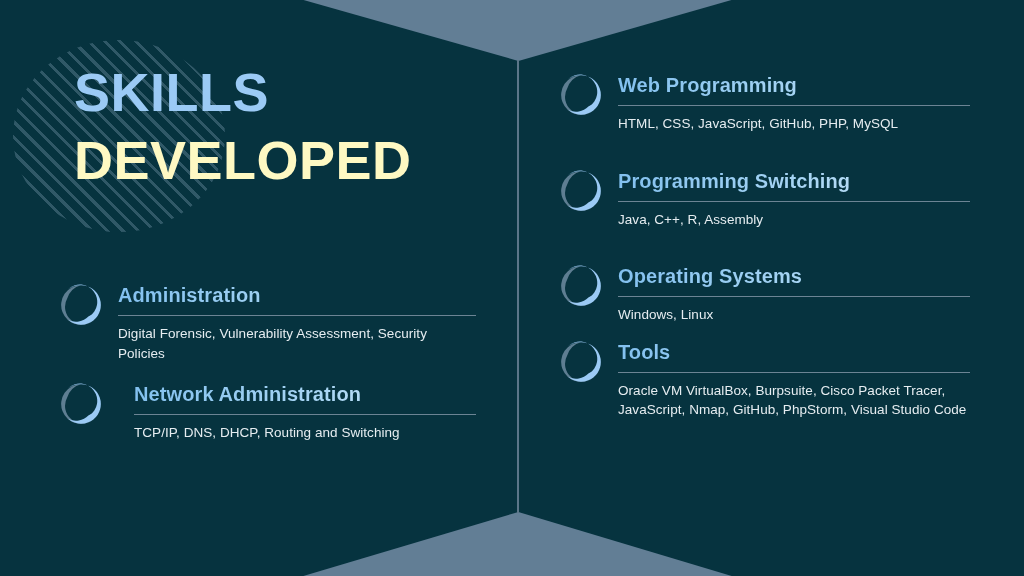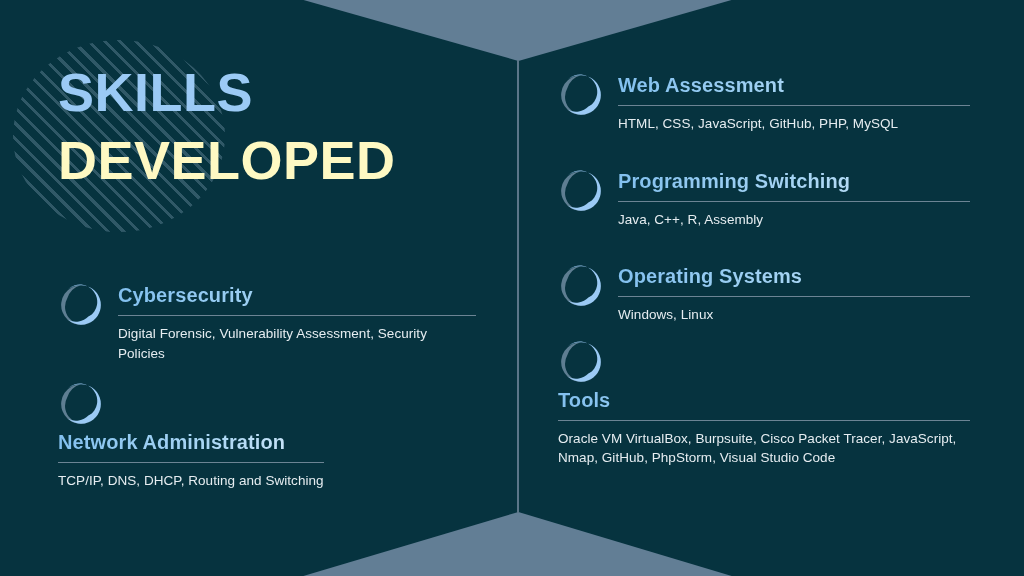--- a/index.html
+++ b/index.html
@@ -60,21 +60,21 @@
     top: 60px;
     width: 2px;
     height: 453px;
     background: #5b7689;
     pointer-events: none;
   }
 
   
   .title-block {
     position: absolute;
-    left: 58px;
+    left: 74px;
     top: 58px;
     width: 420px;
   }
   .title-line {
     font-size: 54px;
     line-height: 68px;
     font-weight: 700;
     letter-spacing: 0.5px;
     margin: 0;
   }
@@ -86,21 +86,21 @@
     position: absolute;
   }
   .col-left  { left: 58px;  top: 280px; width: 418px; }
   .col-right { left: 558px; top: 70px;  width: 412px; }
 
   .skill {
     display: flex;
     align-items: flex-start;
     margin-bottom: 16px;
   }
-  .skill:last-child { margin-bottom: 0; flex-direction: column; }
+  .skill:last-child { margin-bottom: 0; }
 
   .skill-icon {
     flex: 0 0 auto;
     width: 46px;
     height: 46px;
     margin-right: 14px;
     margin-top: 2px;
   }
   .skill-icon svg { display: block; width: 46px; height: 46px; }
 
@@ -152,27 +152,27 @@
 
     <div class="skill">
       <span class="skill-icon">
         <svg viewBox="0 0 46 46" xmlns="http://www.w3.org/2000/svg">
           <path d="M23 3.2a19.8 19.8 0 1 0 13.2 34.5 17.4 17.4 0 0 1-26.9-21.4A19.7 19.7 0 0 1 23 3.2Z" fill="#5e7e92"></path>
           <path d="M23 3.2a19.8 19.8 0 0 1 12.6 35.1c-1.6 1.3-3.9 1.3-5.2.2-1.3-1.1-.7-2.6.8-3.9a17.4 17.4 0 1 0-21-27.6A19.7 19.7 0 0 1 23 3.2Z" fill="#9bcaf5"></path>
           <path d="M35.6 38.3a19.8 19.8 0 0 1-25.5-.5 17.4 17.4 0 0 0 20.3-3.3c1.5-1.3 3.2-1.5 4.5-.4 1.3 1.1 1.2 3-.3 4.2Z" fill="#9bcaf5"></path>
         </svg>
       </span>
       <div class="skill-body">
-        <div class="skill-title">Cybersecurity</div>
+        <div class="skill-title">Administration</div>
         <div class="skill-rule"></div>
         <div class="skill-desc">Digital Forensic, Vulnerability Assessment, Security Policies</div>
       </div>
     </div>
 
-    <div class="skill" style="margin-top:10px;">
+    <div class="skill" style="margin-top:10px;gap:16px;">
       <span class="skill-icon">
         <svg viewBox="0 0 46 46" xmlns="http://www.w3.org/2000/svg">
           <path d="M23 3.2a19.8 19.8 0 1 0 13.2 34.5 17.4 17.4 0 0 1-26.9-21.4A19.7 19.7 0 0 1 23 3.2Z" fill="#5e7e92"></path>
           <path d="M23 3.2a19.8 19.8 0 0 1 12.6 35.1c-1.6 1.3-3.9 1.3-5.2.2-1.3-1.1-.7-2.6.8-3.9a17.4 17.4 0 1 0-21-27.6A19.7 19.7 0 0 1 23 3.2Z" fill="#9bcaf5"></path>
           <path d="M35.6 38.3a19.8 19.8 0 0 1-25.5-.5 17.4 17.4 0 0 0 20.3-3.3c1.5-1.3 3.2-1.5 4.5-.4 1.3 1.1 1.2 3-.3 4.2Z" fill="#9bcaf5"></path>
         </svg>
       </span>
       <div class="skill-body">
         <div class="skill-title">Network Administration</div>
         <div class="skill-rule"></div>
@@ -186,21 +186,21 @@
 
     <div class="skill" style="margin-bottom:32px;">
       <span class="skill-icon">
         <svg viewBox="0 0 46 46" xmlns="http://www.w3.org/2000/svg">
           <path d="M23 3.2a19.8 19.8 0 1 0 13.2 34.5 17.4 17.4 0 0 1-26.9-21.4A19.7 19.7 0 0 1 23 3.2Z" fill="#5e7e92"></path>
           <path d="M23 3.2a19.8 19.8 0 0 1 12.6 35.1c-1.6 1.3-3.9 1.3-5.2.2-1.3-1.1-.7-2.6.8-3.9a17.4 17.4 0 1 0-21-27.6A19.7 19.7 0 0 1 23 3.2Z" fill="#9bcaf5"></path>
           <path d="M35.6 38.3a19.8 19.8 0 0 1-25.5-.5 17.4 17.4 0 0 0 20.3-3.3c1.5-1.3 3.2-1.5 4.5-.4 1.3 1.1 1.2 3-.3 4.2Z" fill="#9bcaf5"></path>
         </svg>
       </span>
       <div class="skill-body">
-        <div class="skill-title">Web Assessment</div>
+        <div class="skill-title">Web Programming</div>
         <div class="skill-rule"></div>
         <div class="skill-desc">HTML, CSS, JavaScript, GitHub, PHP, MySQL</div>
       </div>
     </div>
 
     <div class="skill" style="margin-bottom:32px;">
       <span class="skill-icon">
         <svg viewBox="0 0 46 46" xmlns="http://www.w3.org/2000/svg">
           <path d="M23 3.2a19.8 19.8 0 1 0 13.2 34.5 17.4 17.4 0 0 1-26.9-21.4A19.7 19.7 0 0 1 23 3.2Z" fill="#5e7e92"></path>
           <path d="M23 3.2a19.8 19.8 0 0 1 12.6 35.1c-1.6 1.3-3.9 1.3-5.2.2-1.3-1.1-.7-2.6.8-3.9a17.4 17.4 0 1 0-21-27.6A19.7 19.7 0 0 1 23 3.2Z" fill="#9bcaf5"></path>

